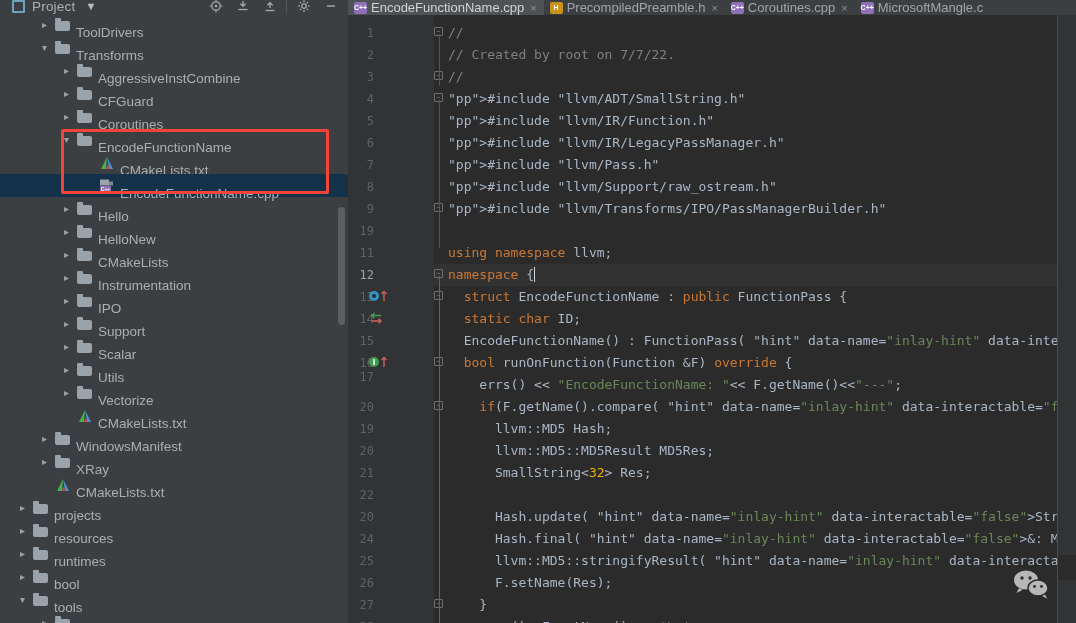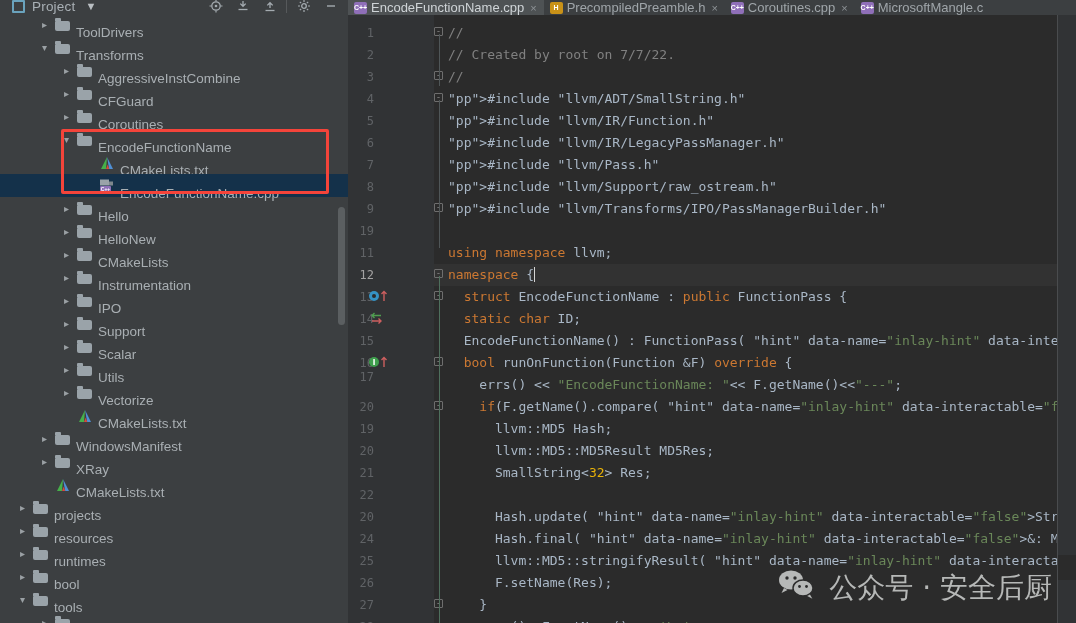--- a/index.html
+++ b/index.html
@@ -543,16 +543,15 @@
           <ellipse cx="14" cy="12" rx="12" ry="9.6" fill="#b6b8b7"></ellipse>
           <path d="M7 20l-2.5 5 6-3z" fill="#b6b8b7"></path>
           <circle cx="10" cy="10" r="1.7" fill="#2b2b2b"></circle>
           <circle cx="18" cy="10" r="1.7" fill="#2b2b2b"></circle>
           <ellipse cx="26" cy="20" rx="10" ry="8" fill="#b6b8b7" stroke="#2b2b2b" stroke-width="1.4"></ellipse>
           <path d="M33 26.5l2.4 4.2-5.2-2.6z" fill="#b6b8b7"></path>
           <circle cx="22.5" cy="18.5" r="1.4" fill="#2b2b2b"></circle>
           <circle cx="29.5" cy="18.5" r="1.4" fill="#2b2b2b"></circle>
         </svg>
       </span>
-      <span>公众号 · 安全后厨</span>
     </div>
   </div>
 </div>
 
 </body></html>

